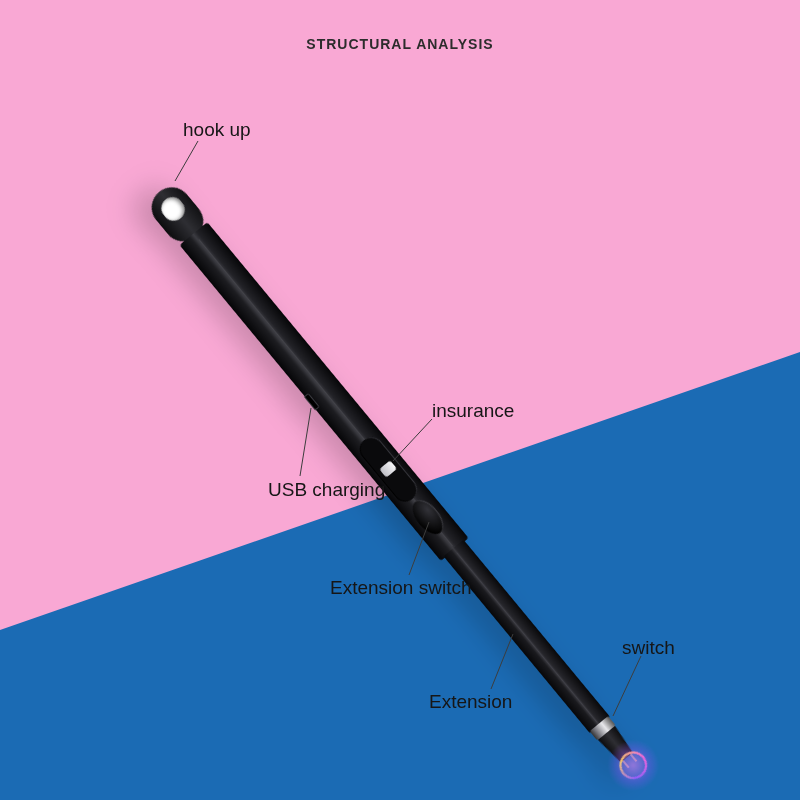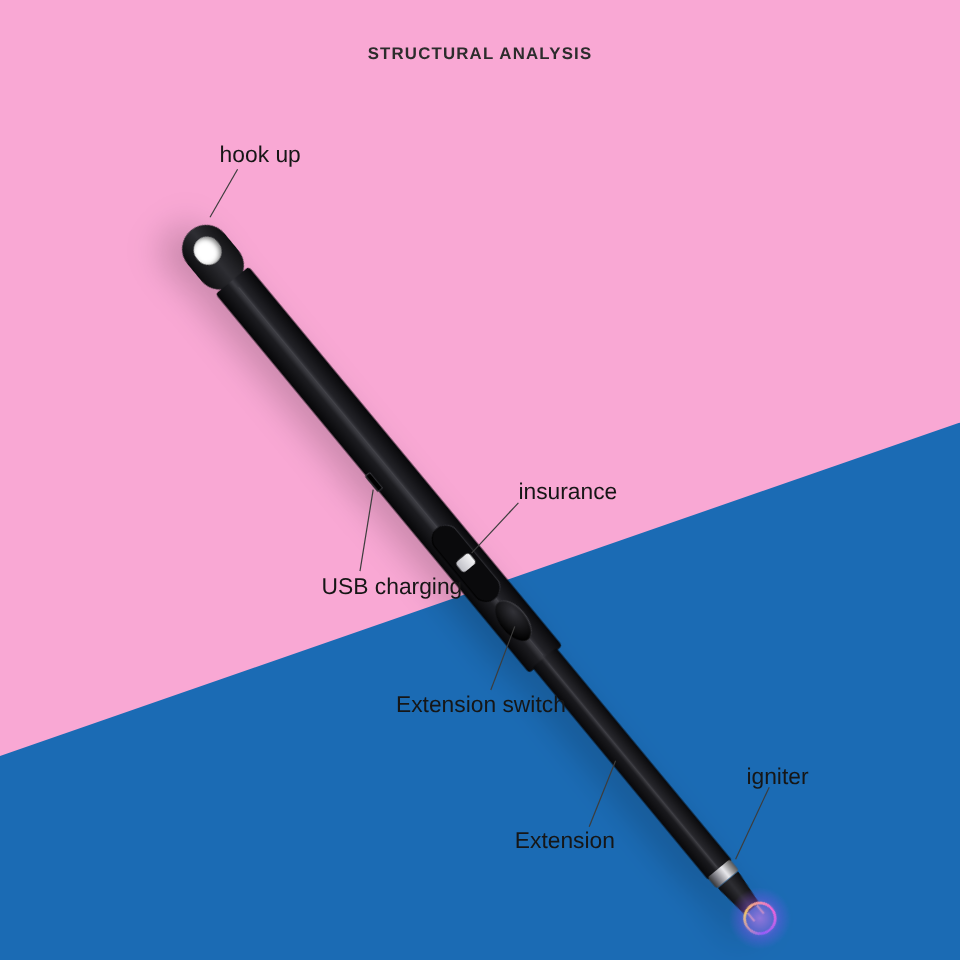--- a/index.html
+++ b/index.html
@@ -129,15 +129,15 @@
     <line x1="409" y1="575" x2="429" y2="522"></line>
     <line x1="491" y1="689" x2="513" y2="634"></line>
     <line x1="641" y1="656" x2="613" y2="716"></line>
   </svg>
 
   <div class="lbl lbl-hook">hook up</div>
   <div class="lbl lbl-usb">USB charging</div>
   <div class="lbl lbl-ins">insurance</div>
   <div class="lbl lbl-ign">Extension switch</div>
   <div class="lbl lbl-ext">Extension</div>
-  <div class="lbl lbl-igniter">igniter</div>
+  <div class="lbl lbl-igniter">switch</div>
 
 </div>
 
 </body></html>

